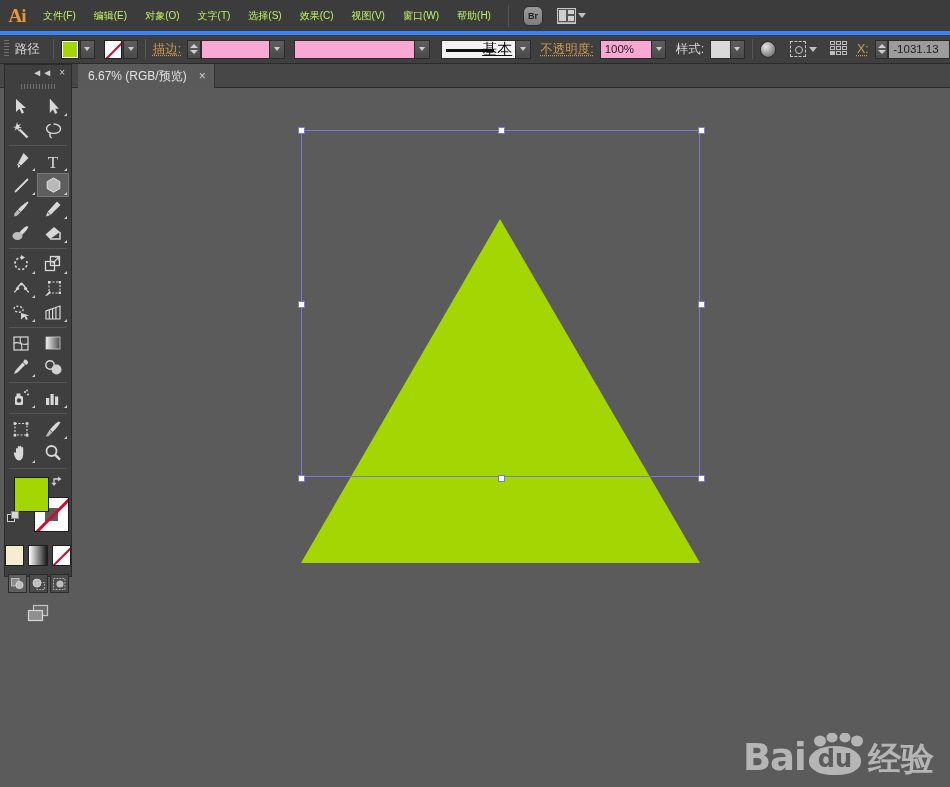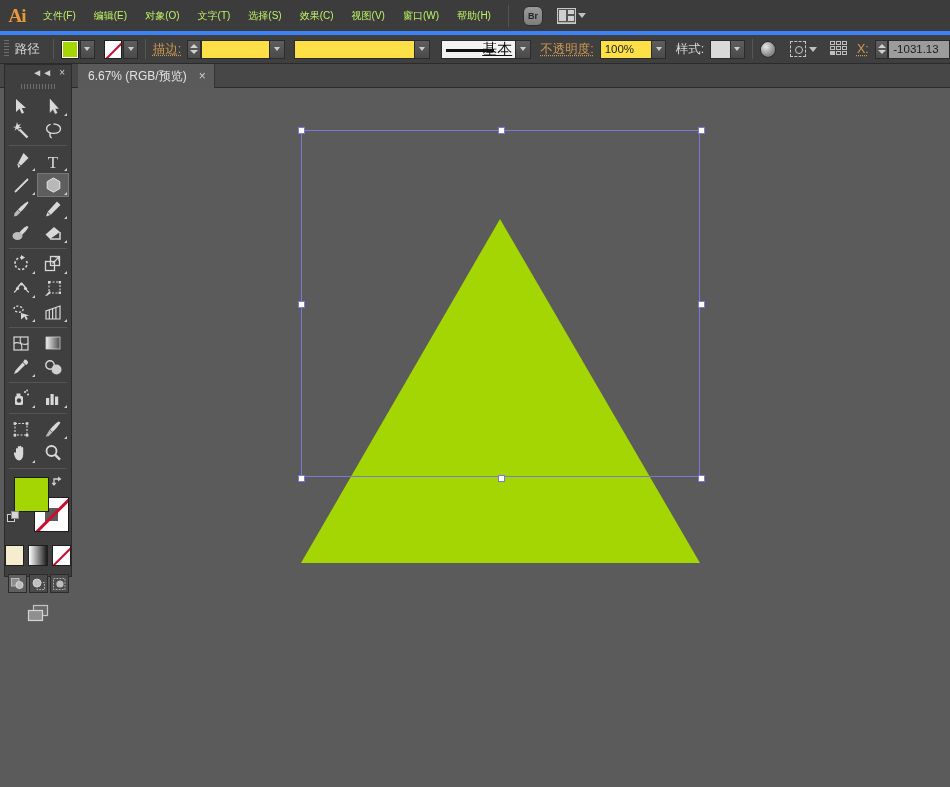--- a/index.html
+++ b/index.html
@@ -101,21 +101,21 @@
     width: 14px; height: 19px; margin-right: 0;
     background: linear-gradient(#606060,#4c4c4c); border: 1px solid #2b2b2b;
     display: flex; flex-direction: column; align-items: center; justify-content: center; gap: 2px;
   }
   .stepper .up, .stepper .dn {
     width: 0; height: 0; border-left: 4px solid transparent; border-right: 4px solid transparent;
   }
   .stepper .up { border-bottom: 4px solid #d0d0d0; }
   .stepper .dn { border-top: 4px solid #d0d0d0; }
   .field {
-    height: 19px; background: #fde047; border: 1px solid #2b2b2b;
+    height: 19px; background: #f9a8d4; border: 1px solid #2b2b2b;
     display: flex; align-items: center; padding: 0 4px;
     color: #1c1c1c; font-size: 11.5px; white-space: nowrap; overflow: hidden;
   }
   .field-drop {
     height: 19px; width: 15px; background: linear-gradient(#5e5e5e,#4a4a4a);
     border: 1px solid #2b2b2b; border-left: none;
     display: flex; align-items: center; justify-content: center;
   }
   .field-drop .tri-down { border-top-color: #cdcdcd; border-left-width: 3.5px; border-right-width: 3.5px; border-top-width: 4px;}
   .brush-preview {
@@ -427,20 +427,33 @@
       <div class="handle" style="left: 196px; top: -4px; border-color: rgb(122, 122, 212);"></div>
       <div class="handle" style="left: 396px; top: -4px; border-color: rgb(122, 122, 212);"></div>
       <div class="handle" style="left: -4px; top: 170px; border-color: rgb(122, 122, 212);"></div>
       <div class="handle" style="left: 396px; top: 170px; border-color: rgb(122, 122, 212);"></div>
       <div class="handle" style="left: -4px; top: 344px; border-color: rgb(122, 122, 212);"></div>
       <div class="handle" style="left: 196px; top: 344px; border-color: rgb(122, 122, 212);"></div>
       <div class="handle" style="left: 396px; top: 344px; border-color: rgb(122, 122, 212);"></div>
     </div>
 
     <div class="watermark">
+      <div class="wm-row1">
+        <span class="wm-bai">Bai</span>
+        <span class="wm-du">
+          <svg class="paws" viewBox="0 0 52 14">
+            <ellipse cx="7" cy="8" rx="6" ry="5.5" fill="#d8d8d8"></ellipse>
+            <ellipse cx="19" cy="4.5" rx="5.5" ry="5" fill="#d8d8d8"></ellipse>
+            <ellipse cx="32" cy="4.5" rx="5.5" ry="5" fill="#d8d8d8"></ellipse>
+            <ellipse cx="44" cy="8" rx="6" ry="5.5" fill="#d8d8d8"></ellipse>
+          </svg>
+          <span>du</span>
+        </span>
+        <span class="wm-cn">经验</span>
+      </div>
     </div>
   </div>
 
   <div class="toolpanel">
     <div class="tp-header">
       <span class="tp-collapse">◄◄</span>
       <span class="tp-close">×</span>
     </div>
     <div class="tp-grip">
         <i></i>

